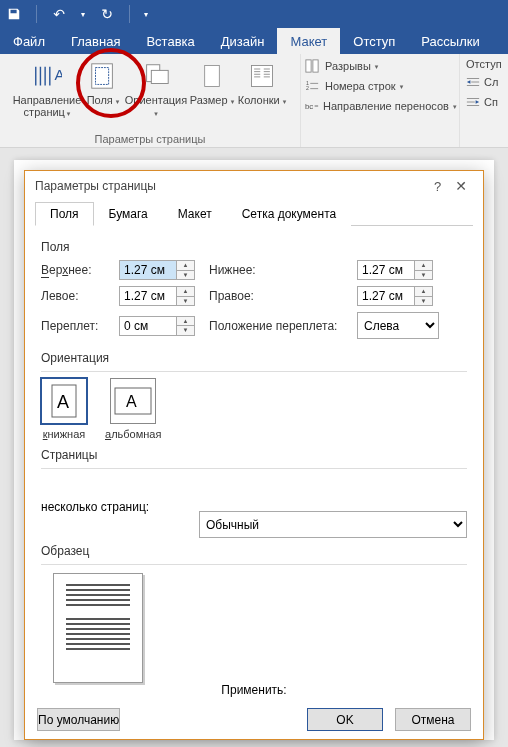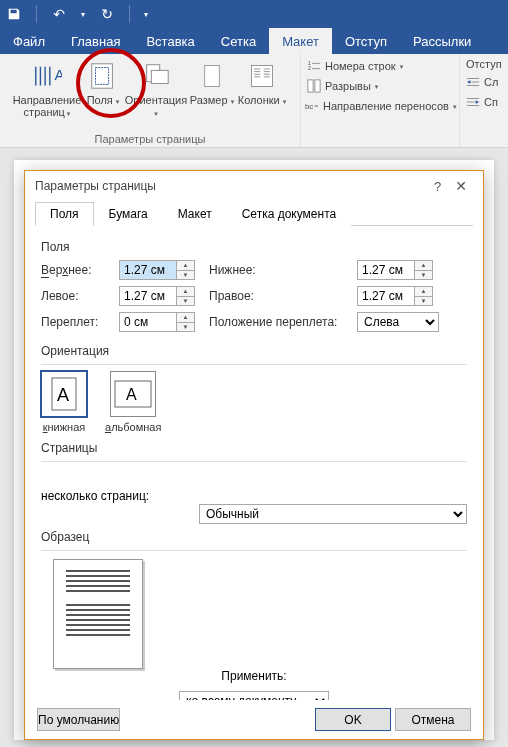--- a/index.html
+++ b/index.html
@@ -20,21 +20,21 @@
   
   .ribbon { height: 94px; background: #f1f1f1; border-bottom: 1px solid #d4d4d4; display:flex; position:relative;}
   .rgroup { display:flex; flex-direction:column; align-items:center; padding: 2px 4px 0 4px; position:relative;}
   .rgroup-label { position:absolute; bottom:2px; left:0; right:0; text-align:center; font-size:11px; color:#666;}
   .big-btn { display:flex; flex-direction:column; align-items:center; width:62px; padding-top:4px; cursor:pointer; }
   .big-btn .ico { width:32px; height:32px; display:flex; align-items:center; justify-content:center; }
   .big-btn .lbl { font-size:11px; text-align:center; color:#444; line-height:12px; margin-top:2px;}
   .drop-tri { font-size:7px; color:#666; margin-top:1px;}
   .stacked { display:flex; flex-direction:column; gap:4px; padding:4px 6px 0 4px; }
   .row-btn { display:flex; align-items:center; gap:4px; font-size:11px; color:#444; cursor:pointer; white-space:nowrap;}
-  .rowic { width:16px; height:16px; display:flex; align-items:center; justify-content:flex-end;text-decoration:underline;}
+  .rowic { width:16px; height:16px; display:flex; align-items:center; justify-content:flex-start;text-decoration:underline;}
   .big-sep { width:1px; background:#e1e1e1; }
   .circle-ann { position:absolute; left:76px; top:48px; width:70px; height:70px; border:4px solid #c00000; border-radius:50%; pointer-events:none; z-index:50;}
 
   
   .docbg { position:absolute; top:148px; left:0; right:0; bottom:0; background:#e6e6e6; }
   .docpage { position:absolute; top:160px; left:14px; width:480px; height:580px; background:#fff; box-shadow:0 0 6px rgba(0,0,0,0.15);}
 
   
   .dialog { position:absolute; left:24px; top:170px; width:460px; height:570px; background:#fff; border:1px solid #d88b2b; box-shadow:0 4px 18px rgba(0,0,0,0.3); display:flex; flex-direction:column;}
   .dlg-title { height:30px; display:flex; align-items:center; padding:0 10px; font-size:12px; color:#444;}
@@ -48,32 +48,32 @@
   .section-lbl { font-size:12px; color:#333; margin-top:6px; margin-bottom:6px;}
   .section-line { height:1px; background:#ddd; margin-bottom:6px;}
   .grid2 { display:grid; grid-template-columns: 80px 80px 90px 80px; gap:6px 14px; align-items:center; font-size:12px;}
   .grid2 label { color:#333; }
   .spin { display:flex; width:78px; }
   .spin input { width:58px; height:20px; border:1px solid #a9a9a9; font-size:12px; padding:1px 4px; }
   .spin .btns { width:18px; display:flex; flex-direction:column;}
   .spin .btns div { flex:1; border:1px solid #a9a9a9; border-left:none; display:flex; align-items:center; justify-content:center; font-size:6px; color:#555; cursor:pointer; background:#f5f5f5;}
   .spin .btns div:first-child { border-bottom:none;}
   .sel-hl input { background:#cce4f7; }
-  .select { height:20px; border:1px solid #a9a9a9; background:#fff; font-size:12px; padding:0 2px;}
+  .select { height:27px; border:1px solid #a9a9a9; background:#fff; font-size:12px; padding:0 2px;}
   .orient-row { display:flex; gap:18px; margin:6px 0 2px 0;}
   .orient { display:flex; flex-direction:column; align-items:center; cursor:pointer;}
   .orient .box { width:46px; height:46px; border:1px solid #888; display:flex; align-items:center; justify-content:center; background:#fff;}
   .orient.sel .box { outline:2px solid #2b579a; outline-offset:-1px;}
   .orient .olbl { font-size:11px; margin-top:4px; color:#333;}
   .pages-row { display:flex; align-items:center; gap:8px; font-size:12px; margin-top:4px;}
   .wide-select { flex:1;margin-top:36px; }
   .preview { width:90px; height:110px; border:1px solid #999; margin:8px auto 0 12px; background:#fff; padding:10px 12px; display:flex; flex-direction:column; gap:3px; box-shadow:2px 2px 0 #ccc;}
   .preview div { height:2px; background:#555; }
   .apply-row { display:flex; align-items:center; gap:8px; font-size:12px; flex-direction:column;}
-  .dlg-foot { display:flex; align-items:center; padding:8px 12px; gap:4px; border-top:0;}
+  .dlg-foot { display:flex; align-items:center; padding:8px 12px; gap:12px; border-top:0;}
   .btn { min-width:76px; height:23px; border:1px solid #adadad; background:#e1e1e1; font-size:12px; cursor:pointer; }
   .btn.primary { border:1px solid #2b579a; }
   .foot-spacer { flex:1; }
   svg { display:block; }
   .u { text-decoration: underline; }
 </style>
 </head>
 <body>
 
 <div class="titlebar">
@@ -89,21 +89,21 @@
     <span class="qat-icon" style="font-size:14px;">↻</span>
     <span class="qat-sep"></span>
     <span class="chev-down">▾</span>
   </div>
 </div>
 
 <div class="ribbon-tabs">
   <div class="ribbon-tab">Файл</div>
   <div class="ribbon-tab">Главная</div>
   <div class="ribbon-tab">Вставка</div>
-  <div class="ribbon-tab">Сетка</div>
+  <div class="ribbon-tab">Дизайн</div>
   <div class="ribbon-tab active">Макет</div>
   <div class="ribbon-tab">Отступ</div>
   <div class="ribbon-tab">Рассылки</div>
 </div>
 
 <div class="ribbon">
   <div class="rgroup" style="width:300px;">
     <div style="display:flex;">
       <div class="big-btn" style="width:72px;">
         <div class="ico">
@@ -159,37 +159,37 @@
     </div>
     <div class="rgroup-label">Параметры страницы</div>
   </div>
 
   <div class="big-sep"></div>
 
   <div class="stacked" style="width:158px;">
     <div class="row-btn">
       <span class="rowic">
         <svg width="14" height="14" viewBox="0 0 16 16">
+            <rect x="1" y="1" width="6" height="14" fill="#fff" stroke="#888"></rect>
+            <rect x="9" y="1" width="6" height="14" fill="#fff" stroke="#888"></rect>
+          </svg>
+      </span>
+      <span>Разрывы</span>
+        <span class="drop-tri"> ▾</span>
+    </div>
+    <div class="row-btn">
+      <span class="rowic">
+        <svg width="14" height="14" viewBox="0 0 16 16">
             <text x="1" y="7" font-size="6" fill="#555">1</text>
             <text x="1" y="13" font-size="6" fill="#555">2</text>
             <line x1="6" y1="5" x2="15" y2="5" stroke="#888"></line>
             <line x1="6" y1="11" x2="15" y2="11" stroke="#888"></line>
           </svg>
       </span>
       <span>Номера строк</span>
-        <span class="drop-tri"> ▾</span>
-    </div>
-    <div class="row-btn">
-      <span class="rowic">
-        <svg width="14" height="14" viewBox="0 0 16 16">
-            <rect x="1" y="1" width="6" height="14" fill="#fff" stroke="#888"></rect>
-            <rect x="9" y="1" width="6" height="14" fill="#fff" stroke="#888"></rect>
-          </svg>
-      </span>
-      <span>Разрывы</span>
         <span class="drop-tri"> ▾</span>
     </div>
     <div class="row-btn">
       <span class="rowic">
         <svg width="14" height="14" viewBox="0 0 16 16">
             <text x="0" y="11" font-size="9" fill="#555">bc</text>
             <line x1="11" y1="8" x2="15" y2="8" stroke="#555"></line>
           </svg>
       </span>
       <span>Направление переносов</span>

